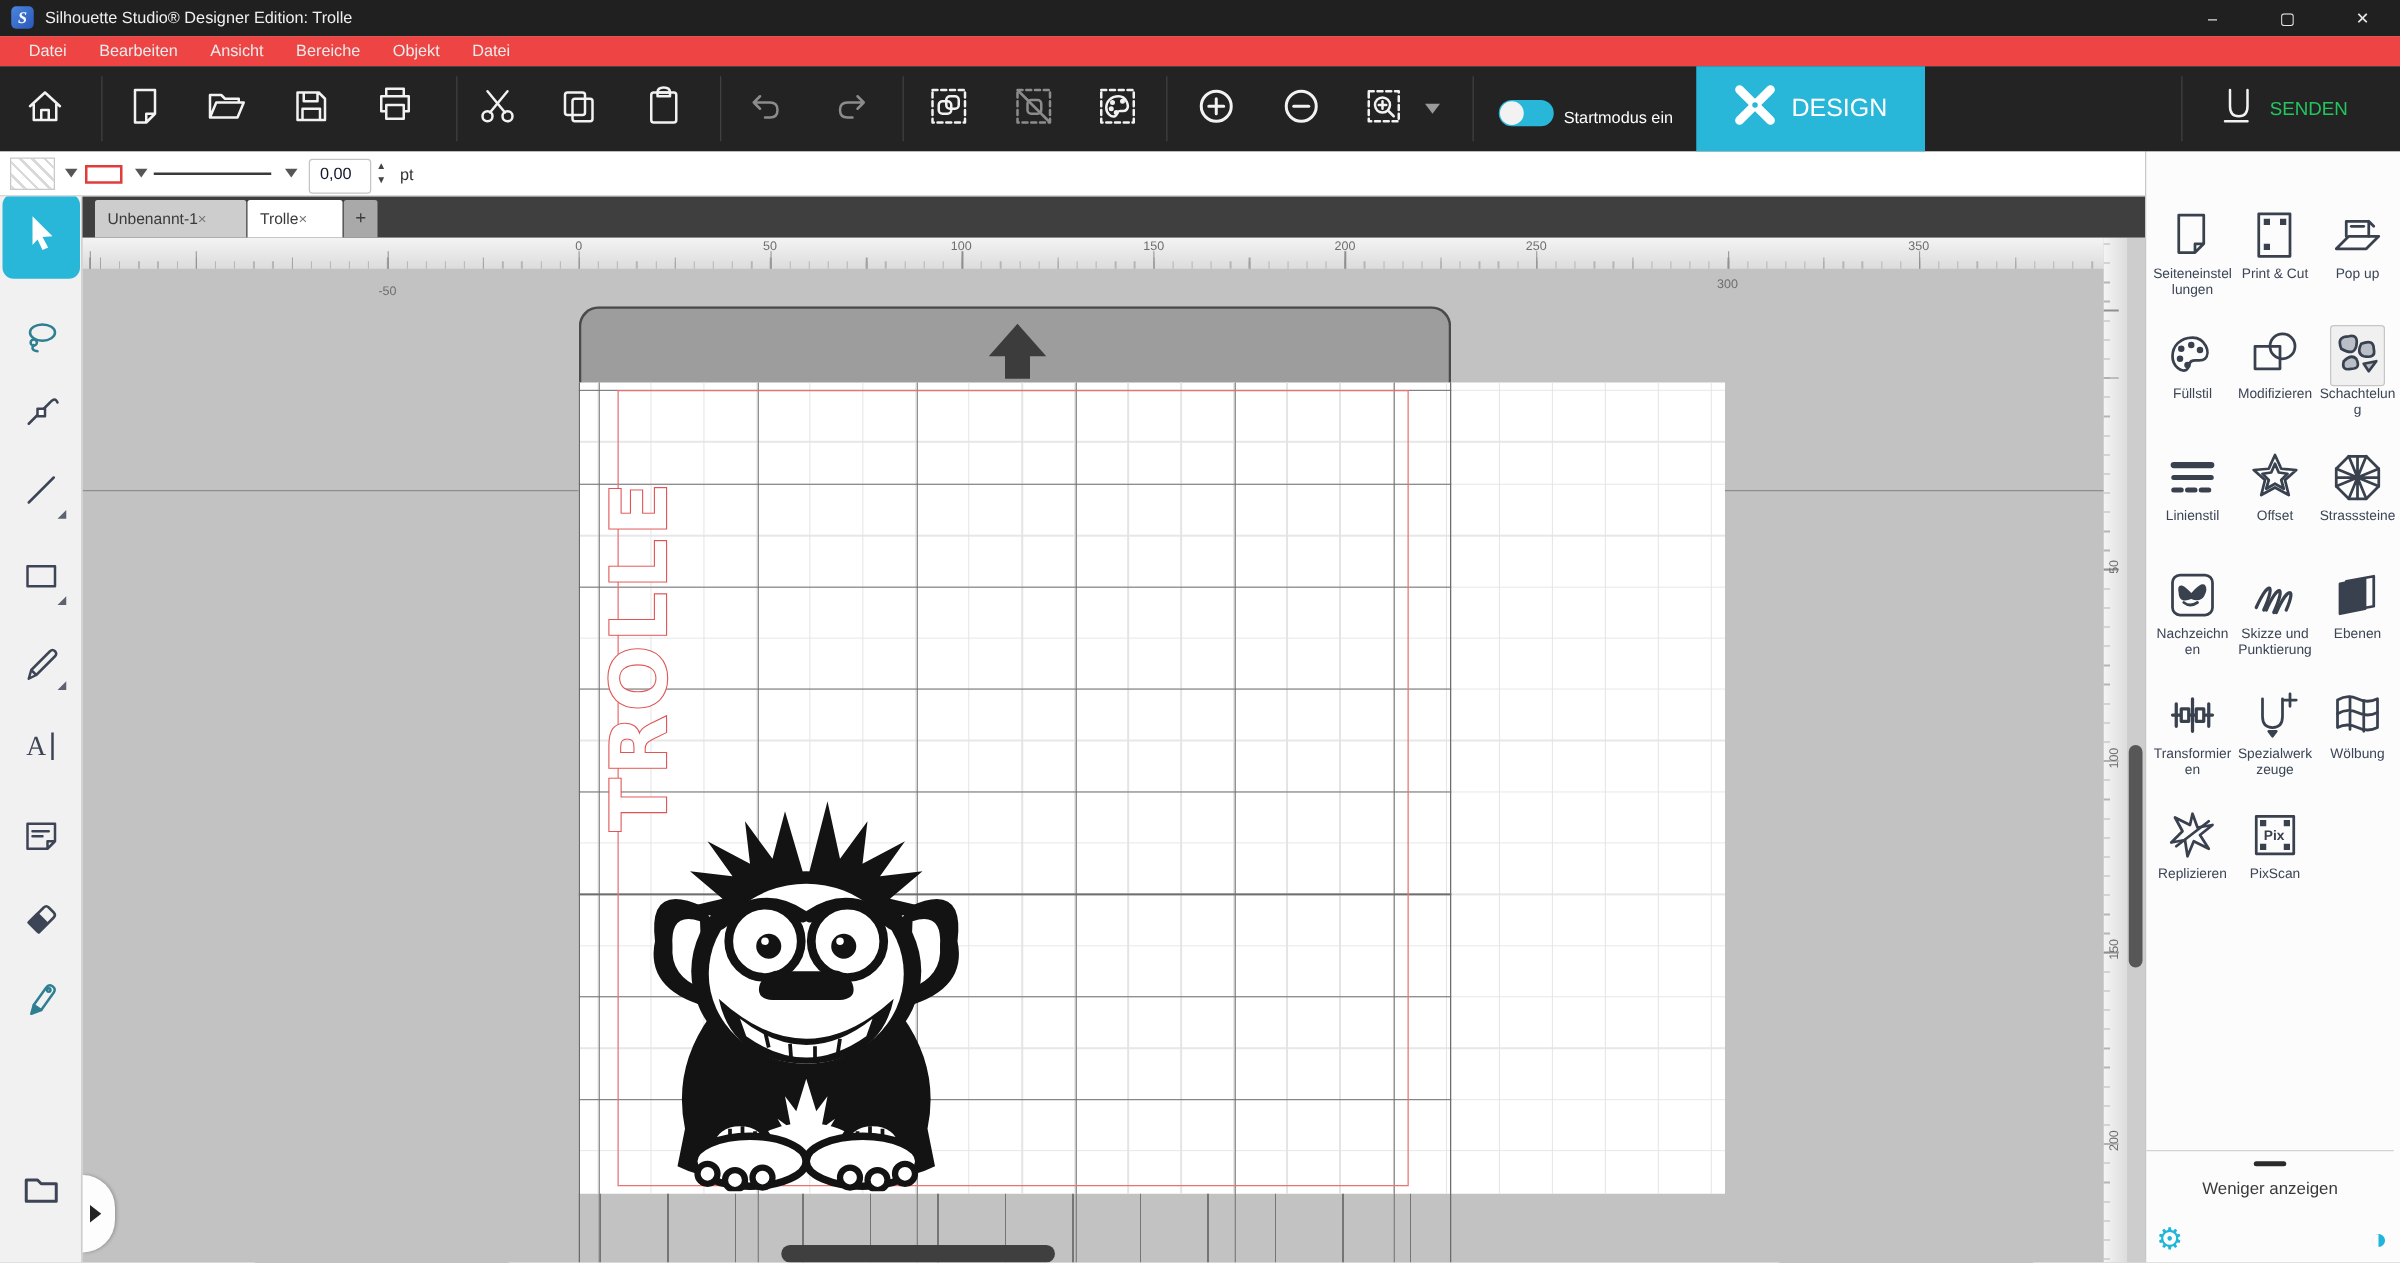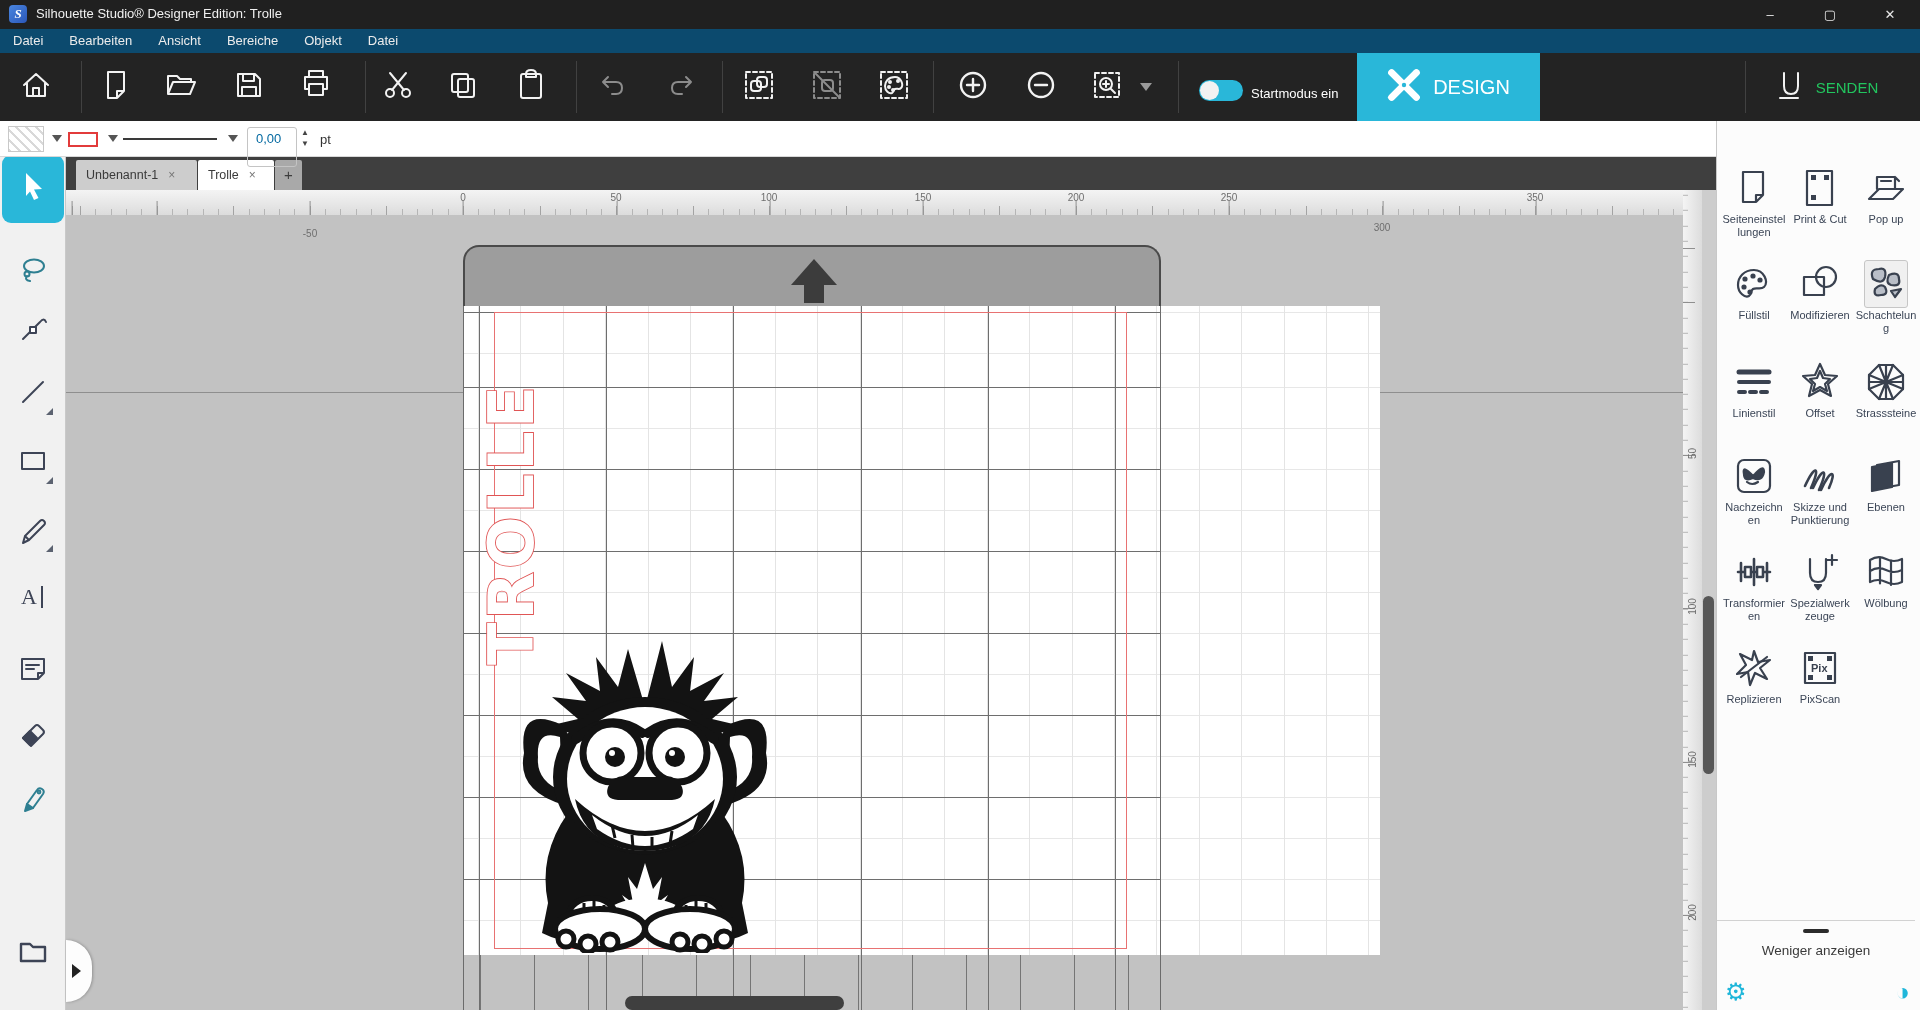--- a/index.html
+++ b/index.html
@@ -10,21 +10,21 @@
 
   
   #titlebar { left:0; top:0; width:1920px; height:29px; background:#202020; z-index:40; }
   #app-icon { left:9px; top:5px; width:18px; height:18px; border-radius:4px;
     background:linear-gradient(135deg,#4a86e0,#2b57b8); color:#fff; font:italic bold 13px "Liberation Serif",serif;
     text-align:center; line-height:18px; }
   #title-text { left:36px; top:6px; color:#f0f0f0; font-size:13px; }
   .winbtn { top:0; width:60px; height:29px; color:#e8e8e8; font-size:13px; text-align:center; line-height:29px; }
 
   
-  #menubar { left:0; top:29px; width:1920px; height:24px; background:#0c4a6e; display:flex; align-items:center; z-index:40; }
+  #menubar { left:0; top:29px; width:1920px; height:24px; background:#ef4444; display:flex; align-items:center; padding-left:10px; z-index:40; }
   .menu-item { color:#ececec; font-size:13px; padding:0 13px; height:24px; line-height:24px; }
 
   
   #toolbar { left:0; top:53px; width:1920px; height:68px; background:#232323; z-index:40; }
   .tbtn { top:4px; width:56px; height:60px; display:flex; align-items:center; justify-content:center; }
   .tsep { top:8px; width:1px; height:52px; background:#414141; }
   svg.ti { fill:none; stroke:#f2f2f2; stroke-width:2; stroke-linecap:round; stroke-linejoin:round; }
   svg.ti.dim { stroke:#8c8c8c; }
   .caret { width:0; height:0; border-left:6px solid transparent; border-right:6px solid transparent; border-top:8px solid #9a9a9a; }
   #startmodus-toggle { left:1199px; top:27px; width:44px; height:21px; border-radius:11px; background:#29b7d9; }
@@ -34,27 +34,27 @@
   #bibliothek-tab { left:1548px; top:0; width:192px; height:68px; display:flex; align-items:center; justify-content:center; gap:10px; color:#f2f2f2; font-size:19px; }
   #senden-tab { left:1752px; top:0; width:150px; height:68px; display:flex; align-items:center; justify-content:center; gap:10px; color:#22c55e; font-size:15px;text-align:right; }
 
   
   #optionsbar { left:0; top:121px; width:1716px; height:36px; background:#ffffff; border-bottom:1px solid #d8d8d8; z-index:39; }
   #fill-swatch { left:8px; top:5px; width:36px; height:26px; border:1px solid #c9c9c9;
      background-image:repeating-linear-gradient(45deg,#d9d9d9 0 2px,#fff 2px 7px),repeating-linear-gradient(-45deg,#d9d9d9 0 2px,rgba(255,255,255,0) 2px 7px); }
   .opt-caret { width:0; height:0; border-left:5px solid transparent; border-right:5px solid transparent; border-top:7px solid #555; }
   #line-color-swatch { left:68px; top:11px; width:30px; height:15px; background:#fff; border:2px solid #e23b3b; }
   #line-sample { left:123px; top:17px; width:94px; height:2px; background:#3a3a3a; }
-  #lw-box { left:247px; top:6px; width:50px; height:40px; border:1px solid #c4c4c4; border-radius:3px; font-size:13px; color:#0369a1; line-height:22px; padding-left:8px; }
+  #lw-box { left:247px; top:6px; width:50px; height:28px; border:1px solid #c4c4c4; border-radius:3px; font-size:13px; color:#0f172a; line-height:22px; padding-left:8px; }
   .spin { left:301px; width:10px; height:8px; color:#444; font-size:8px; line-height:8px; }
   #lw-unit { left:320px; top:11px; font-size:13px; color:#333; }
 
   
   #tabstrip { left:66px; top:157px; width:1650px; height:33px; background:#3f3f3f; z-index:38; }
-  .doctab { top:3px; height:30px; display:flex; align-items:center; gap:10px; padding:0 10px; font-size:12.5px; color:#3a3a3a; border-radius:2px 2px 0 0; }
+  .doctab { top:3px; height:30px; display:flex; align-items:center; padding:0 10px; font-size:12.5px; color:#3a3a3a; border-radius:2px 2px 0 0; }
   .doctab .x { color:#777; font-size:12px; }
   #tab-new { top:3px; width:27px; height:30px; background:#a9a9a9; color:#3d3d3d; text-align:center; line-height:30px; font-size:15px; border-radius:2px 2px 0 0; }
 
   
   #leftbar { left:0; top:157px; width:66px; height:853px; background:#f1f1f1; border-right:1px solid #c9c9c9; z-index:35; }
   .ltool { left:8px; width:50px; height:50px; display:flex; align-items:center; justify-content:center; }
   svg.li { fill:none; stroke:#3d4456; stroke-width:2; stroke-linecap:round; stroke-linejoin:round; }
   svg.li.teal { stroke:#2e7f91; }
   #tool-select { left:2px; top:-2px; width:62px; height:68px; background:#29b7d9; border-radius:9px; display:flex; align-items:center; justify-content:center; }
   .subtri { position:absolute; right:5px; bottom:4px; width:0; height:0; border-left:7px solid transparent; border-bottom:7px solid #5b6270; }

